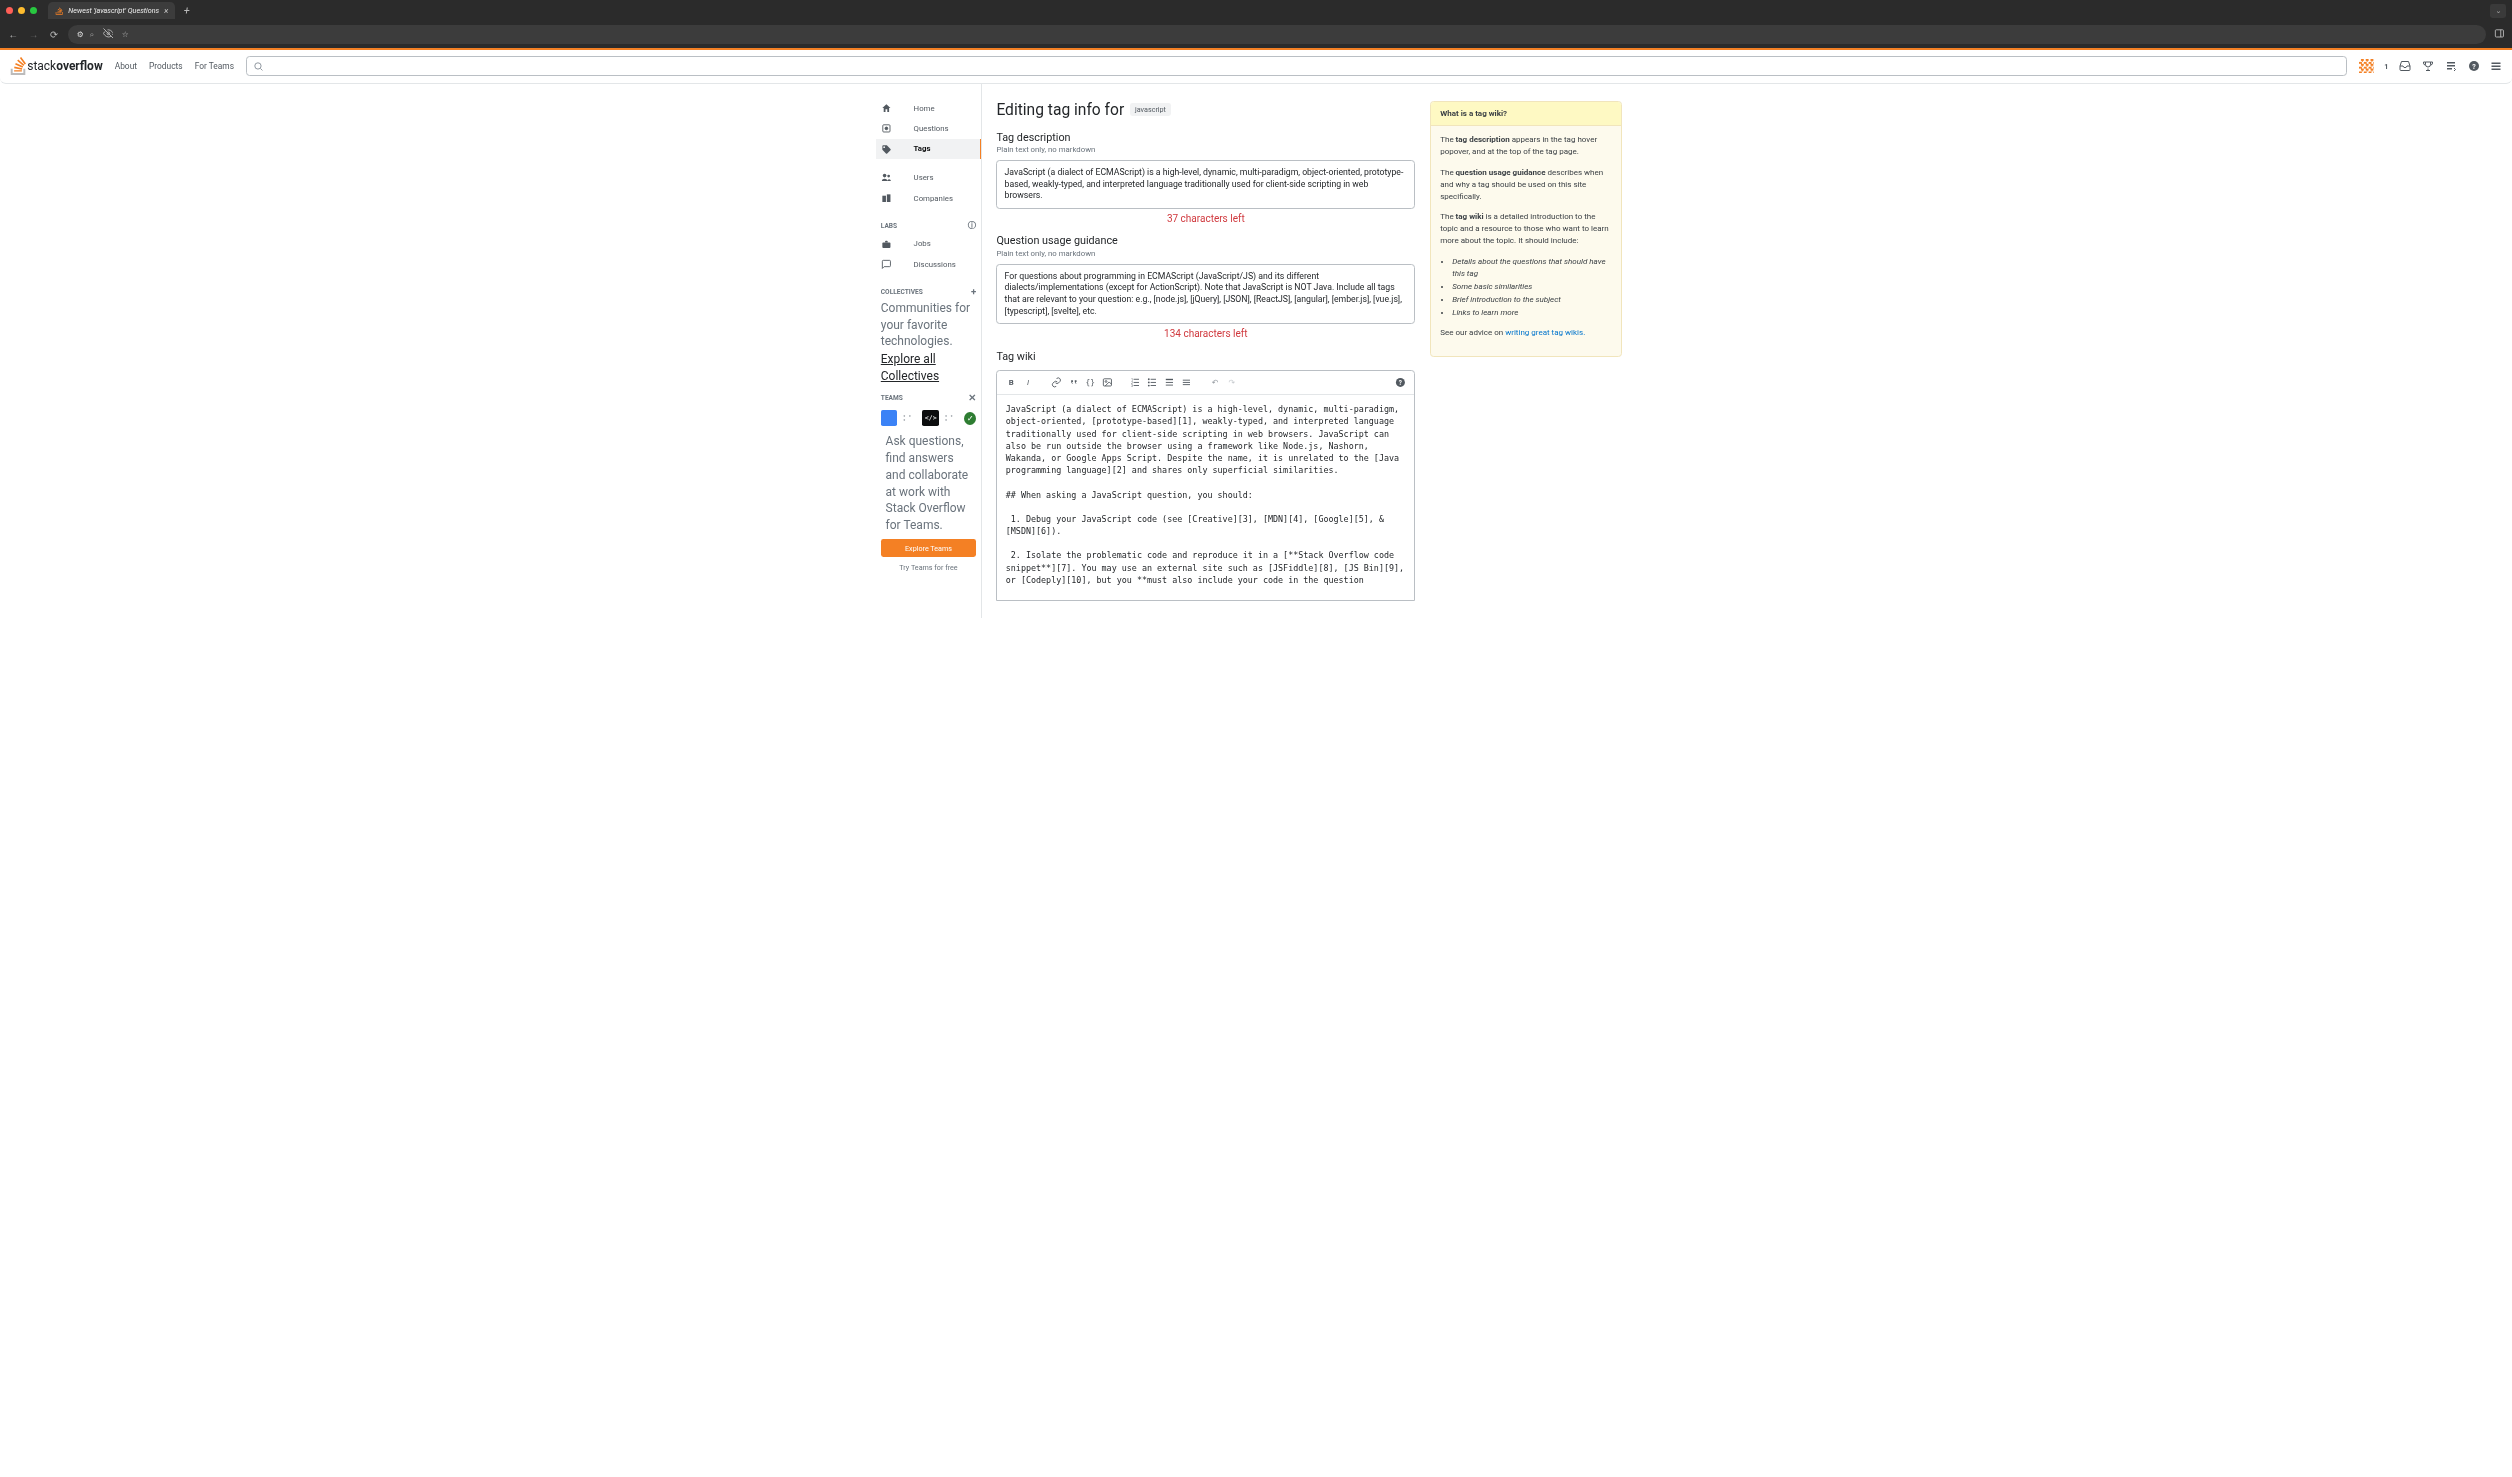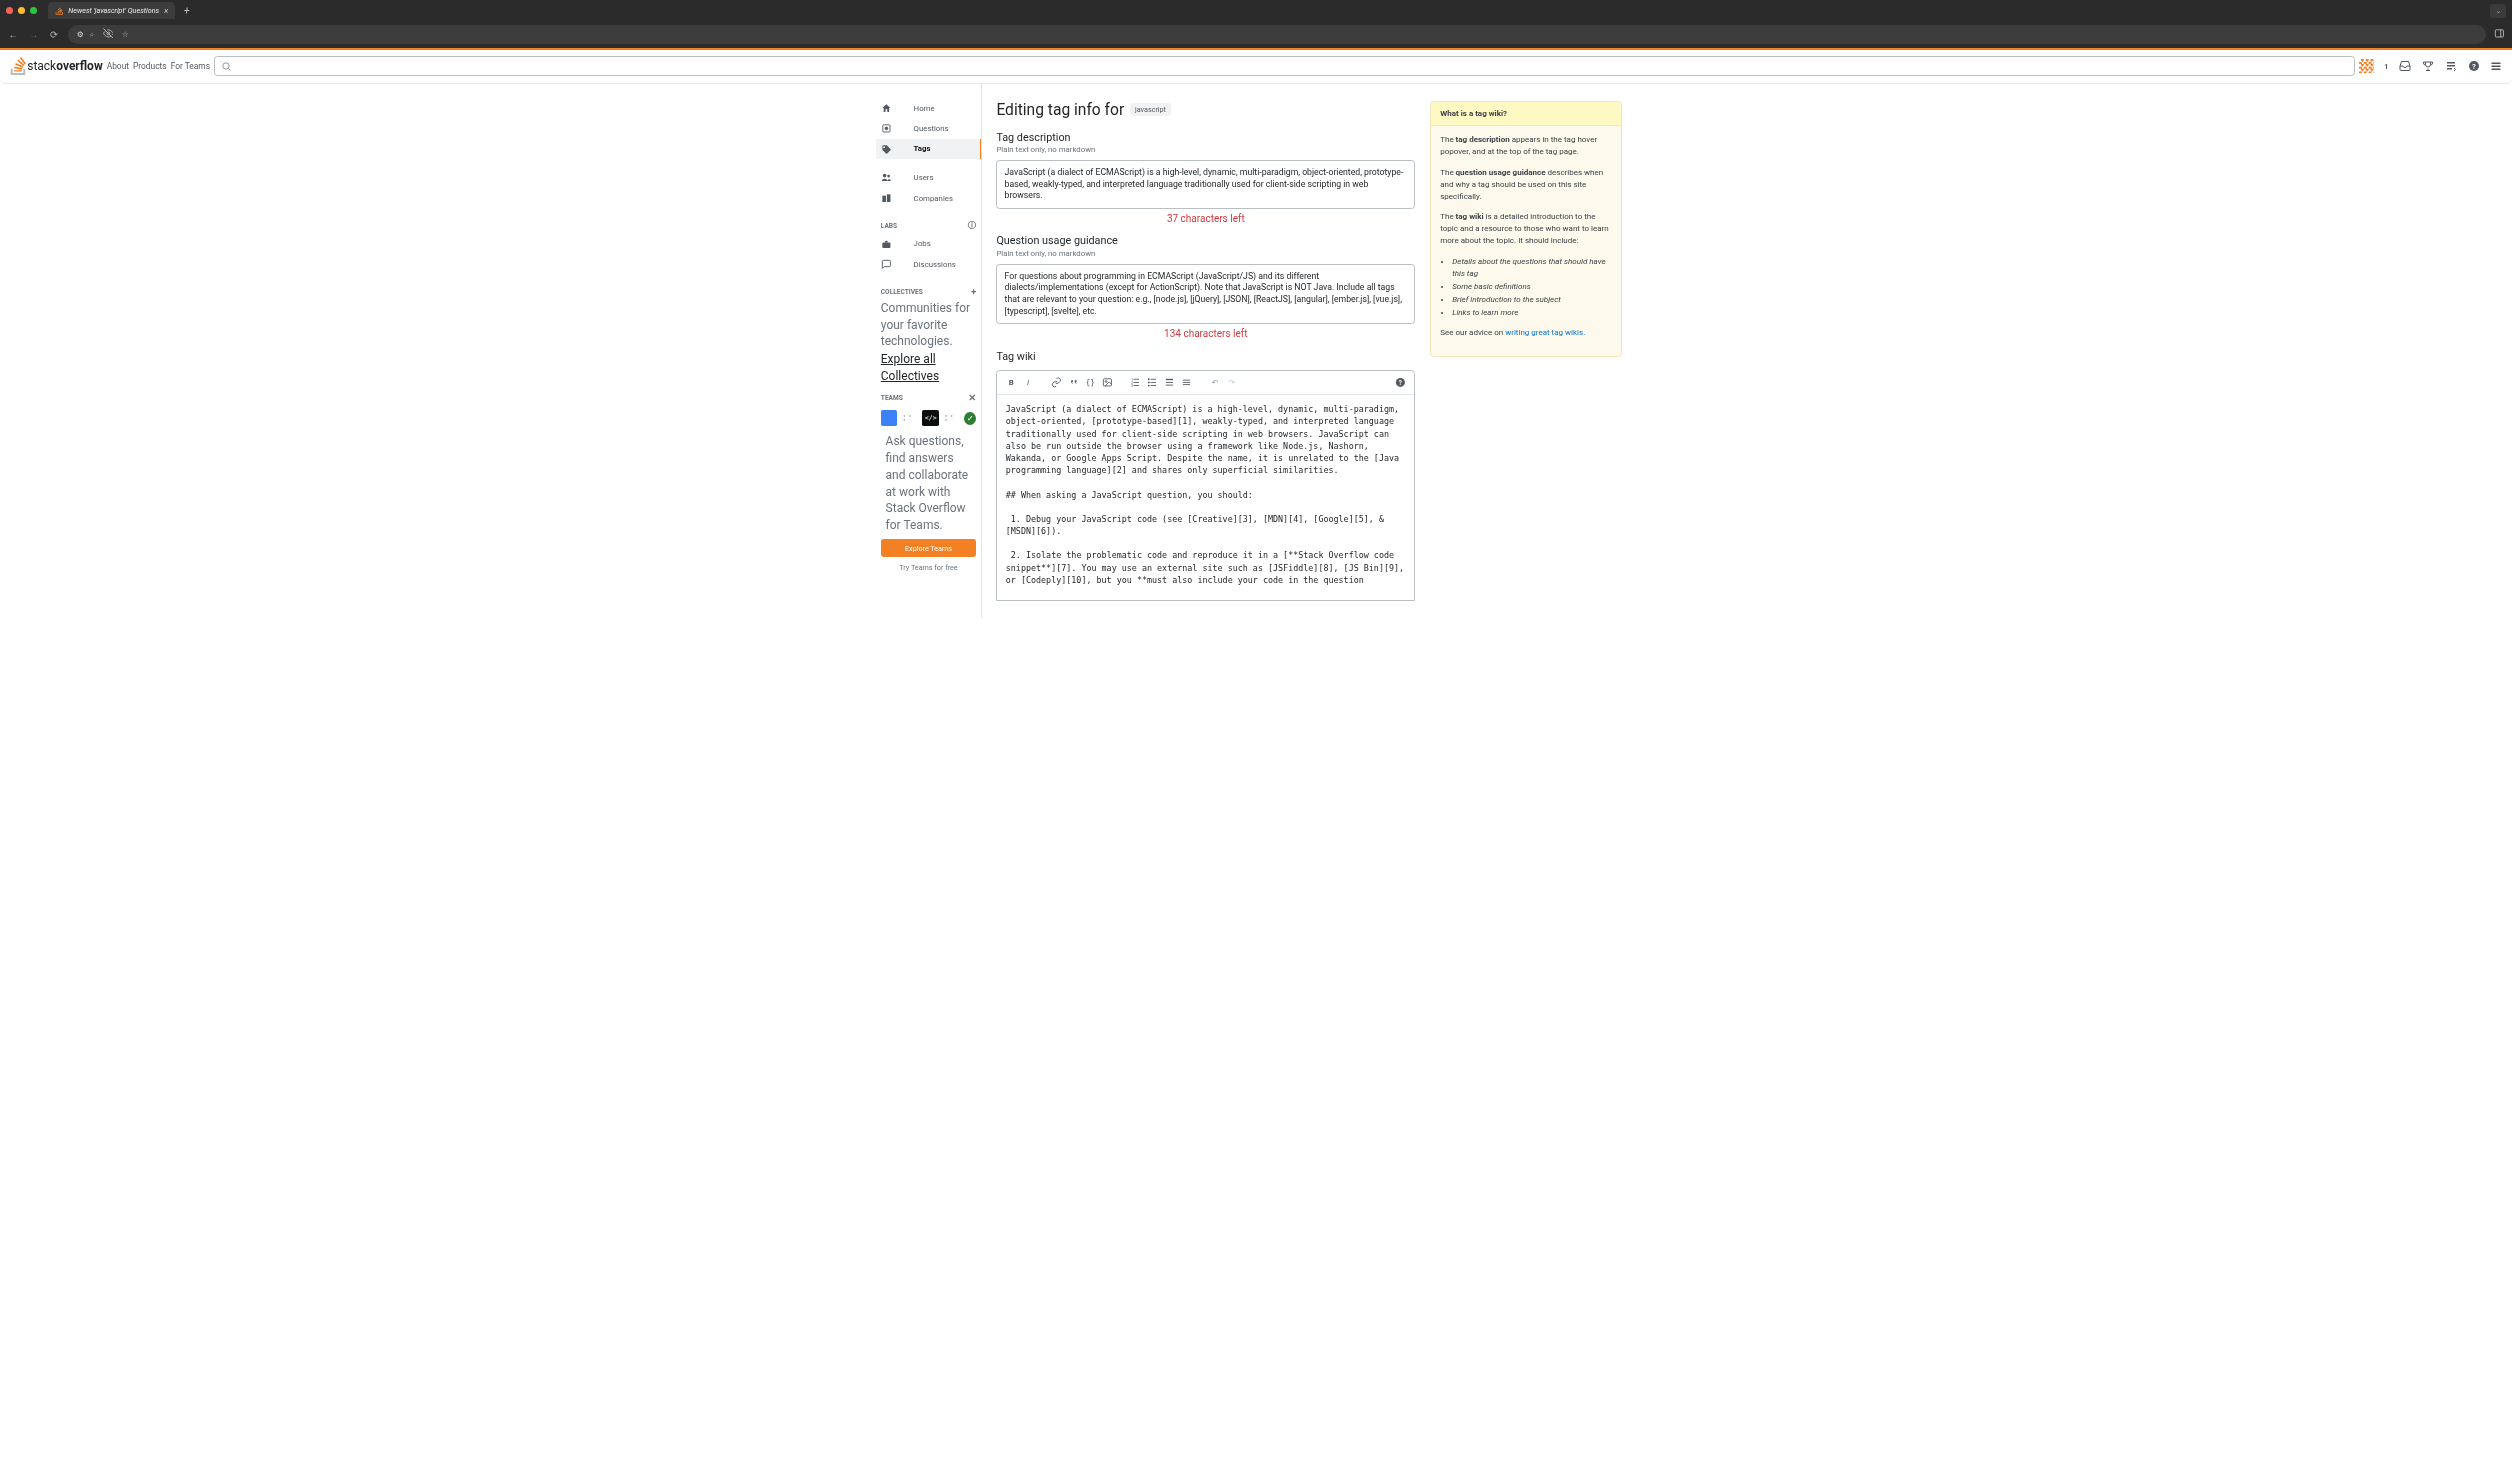--- a/index.html
+++ b/index.html
@@ -61,21 +61,21 @@
 .chrome-side-icon { color: #bbb; font-size: 9.6px; }
 .orange-line { height: 1.8px; background: #f48024; }
 
 
 .site-header {
   border-bottom: 0.6px solid #e3e6e8;
   background: #fff;
   height: 34px;
   display: flex; align-items: center;
   padding: 0 9.6px;
-  gap: 4px;
+  gap: 12px;
   border-radius: 6px;
 }
 .logo { display: flex; align-items: center; gap: 0.6px; }
 .logo-text { font-size: 12px; color: #232629; }
 .logo-text .bold { font-weight: 700; }
 .topnav-link { color: #525960; font-size: 8.4px; cursor: pointer; }
 .search-box {
   flex: 1;
   display: flex; align-items: center;
   border: 0.6px solid #babfc4;
@@ -507,21 +507,21 @@
 
     <aside>
       <div class="aside-box">
         <div class="aside-head">What is a tag wiki?</div>
         <div class="aside-body">
           <p><span>The </span><b>tag description</b><span> appears in the tag hover popover, and at the top of the tag page.</span></p>
           <p><span>The </span><b>question usage guidance</b><span> describes when and why a tag should be used on this site specifically.</span></p>
           <p><span>The </span><b>tag wiki</b><span> is a detailed introduction to the topic and a resource to those who want to learn more about the topic. It should include:</span></p>
           <ul>
             <li>Details about the questions that should have this tag</li>
-            <li>Some basic definitions</li>
+            <li>Some basic similarities</li>
             <li>Brief introduction to the subject</li>
             <li>Links to learn more</li>
           </ul>
           <p><span>See our advice on </span><span class="wiki-link">writing great tag wikis.</span></p>
         </div>
       </div>
     </aside>
   </div>
 </div>
 

